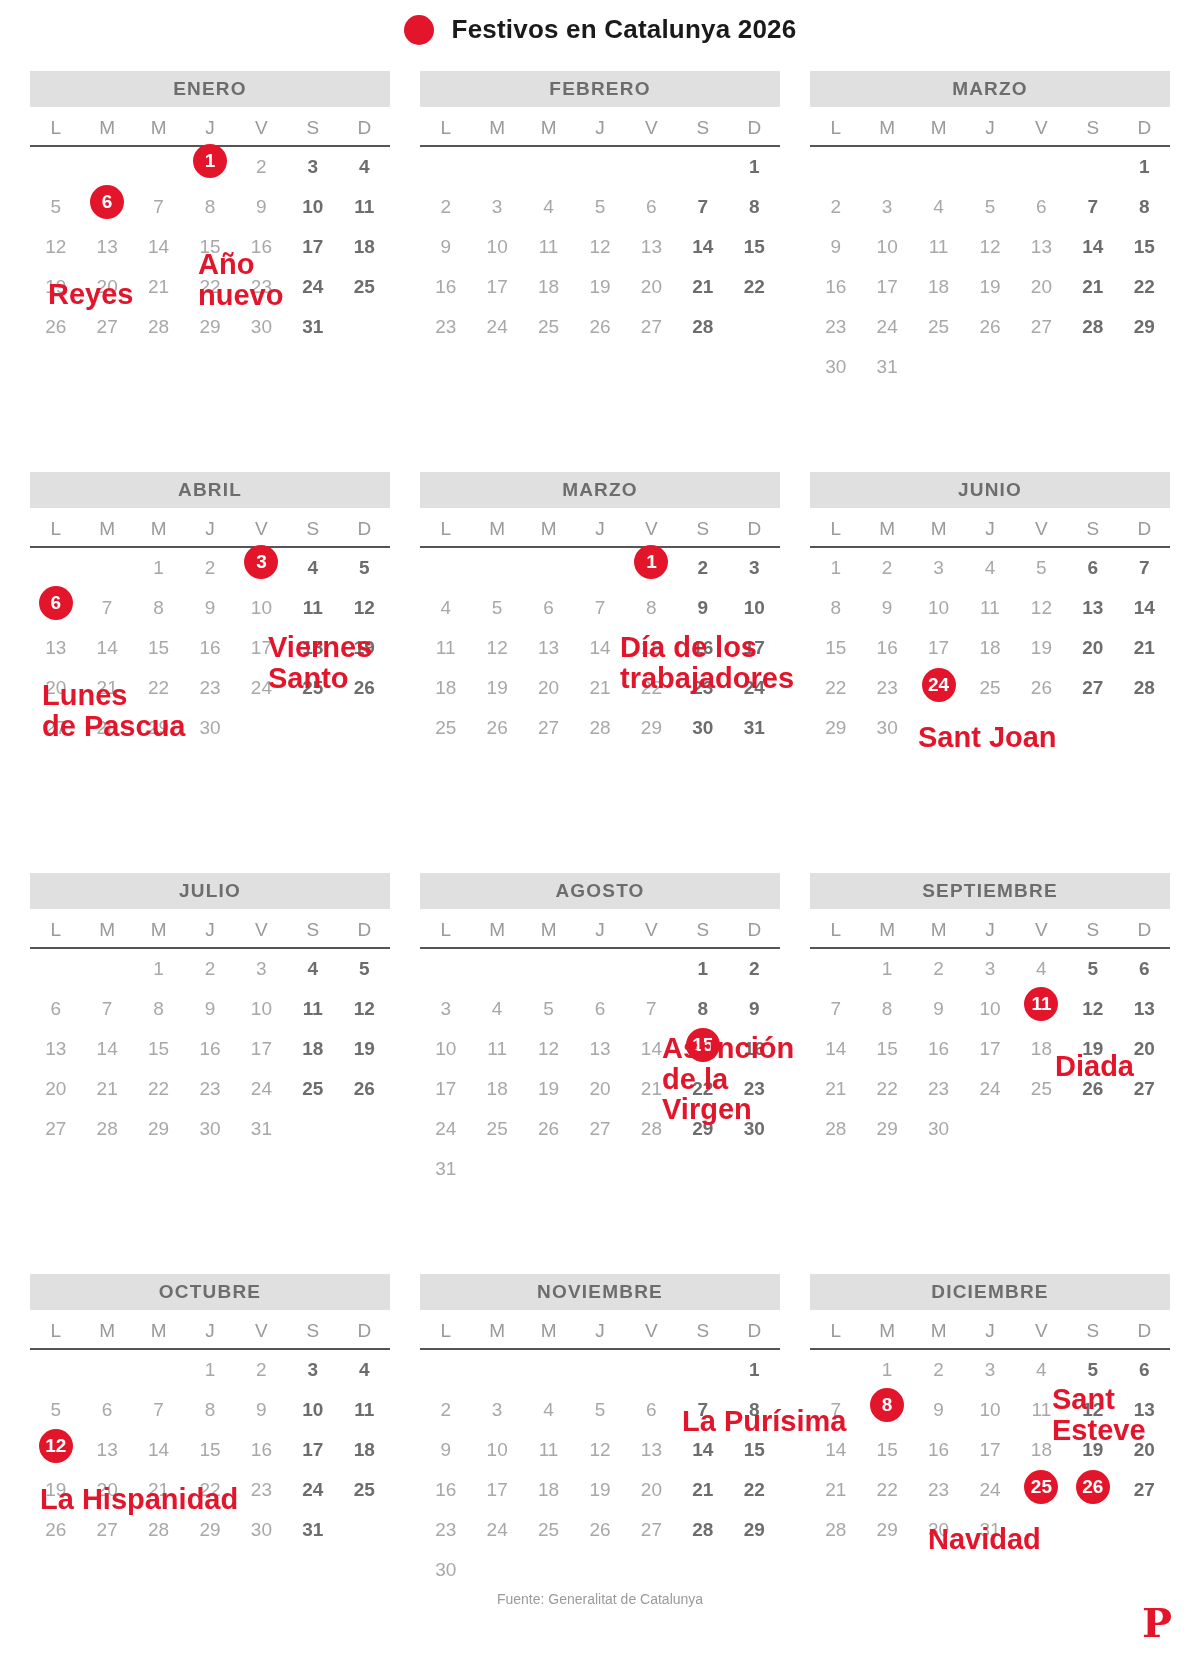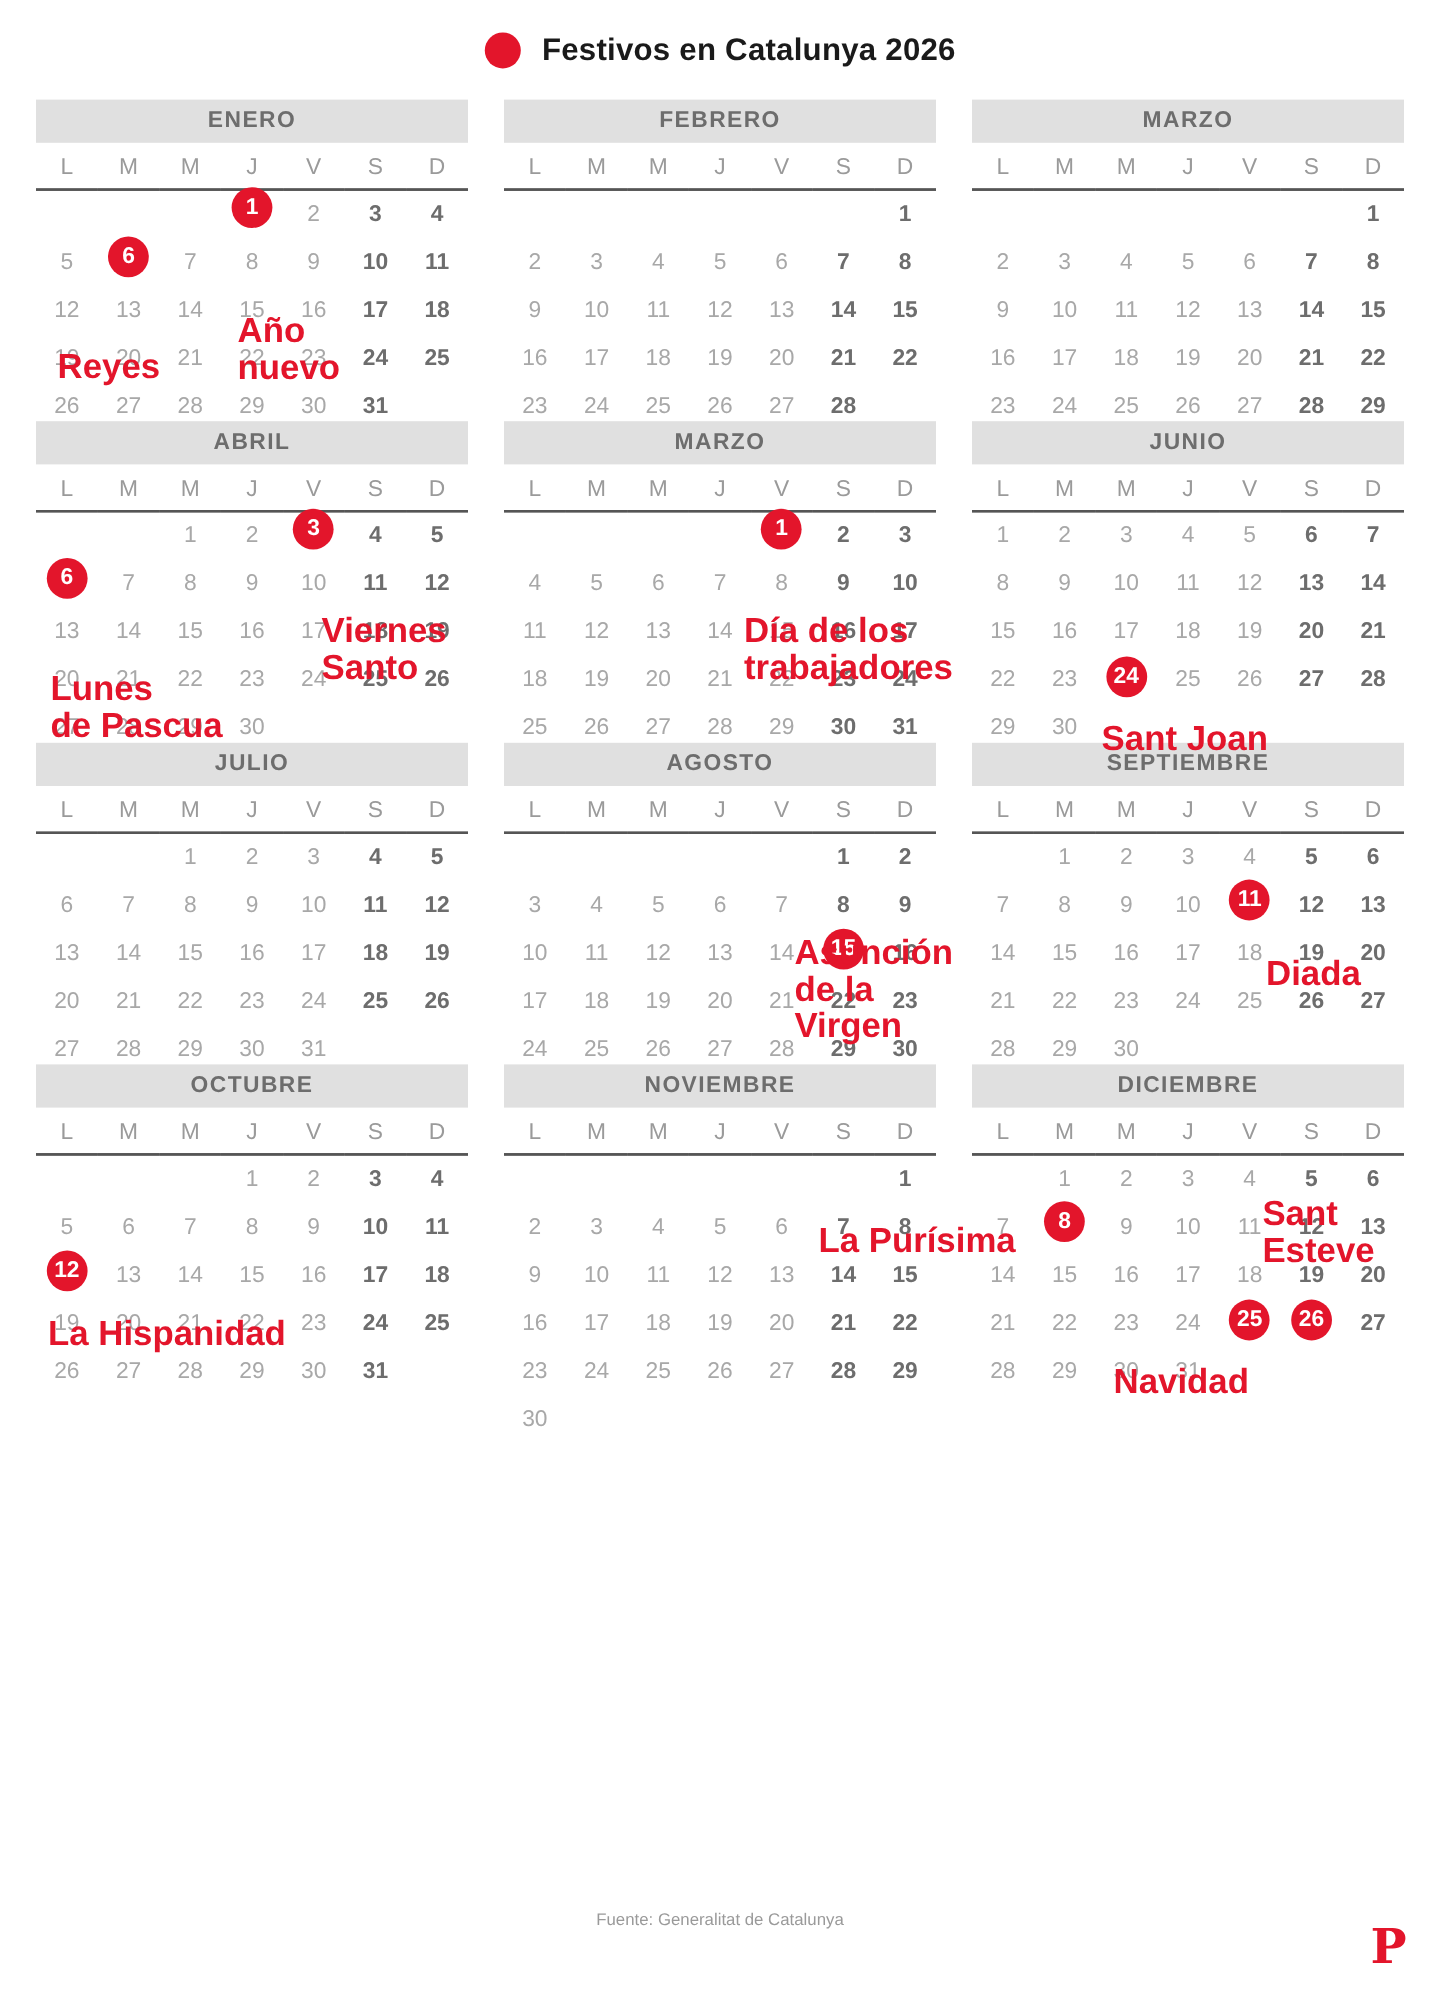--- a/index.html
+++ b/index.html
@@ -13,21 +13,21 @@
     font-family: "Liberation Sans", sans-serif;
     color: #8c8c8c;
     position: relative;
     overflow: hidden;
   }
   .page {
     width: 1200px;
     height: 1659px;
     position: relative;
     box-sizing: border-box;
-    padding: 12px;
+    padding: 0;
   }
   
   .header {
     display: flex;
     align-items: center;
     justify-content: center;
     gap: 18px;
     padding-top: 14px;
     padding-bottom: 8px;
   }
@@ -48,21 +48,21 @@
   .months-grid {
     display: grid;
     grid-template-columns: repeat(3, 360px);
     column-gap: 30px;
     row-gap: 0;
     padding: 18px 15px 0 15px;
     justify-content: center;
   }
   .month {
     width: 360px;
-    height: 268px;
+    height: 401px;
     position: relative;
   }
   .month-name {
     background: #e0e0e0;
     color: #6d6d6d;
     font-size: 19px;
     font-weight: bold;
     text-align: center;
     letter-spacing: 1.2px;
     padding: 7px 0 7px 0;

